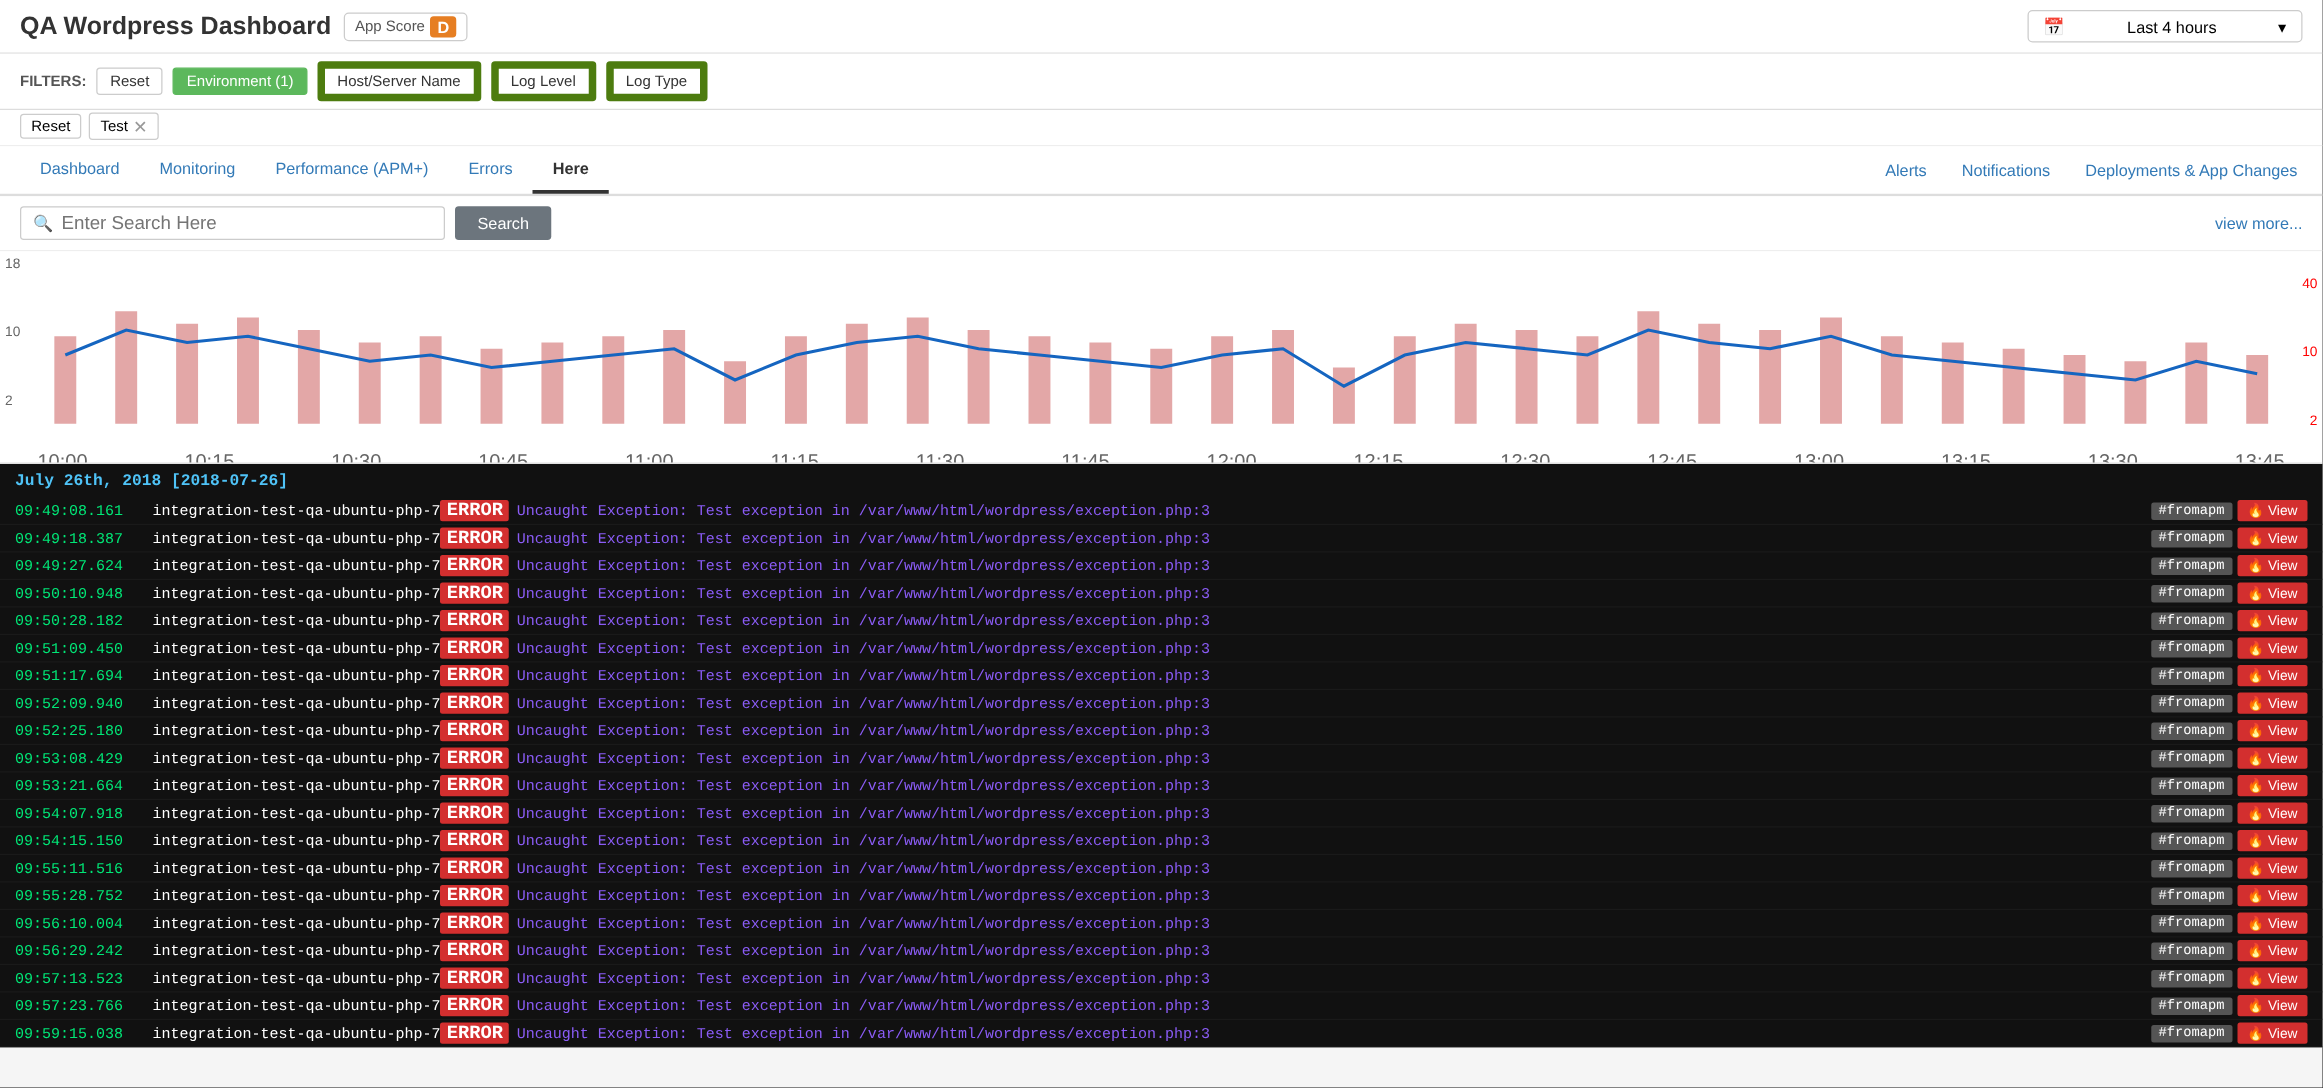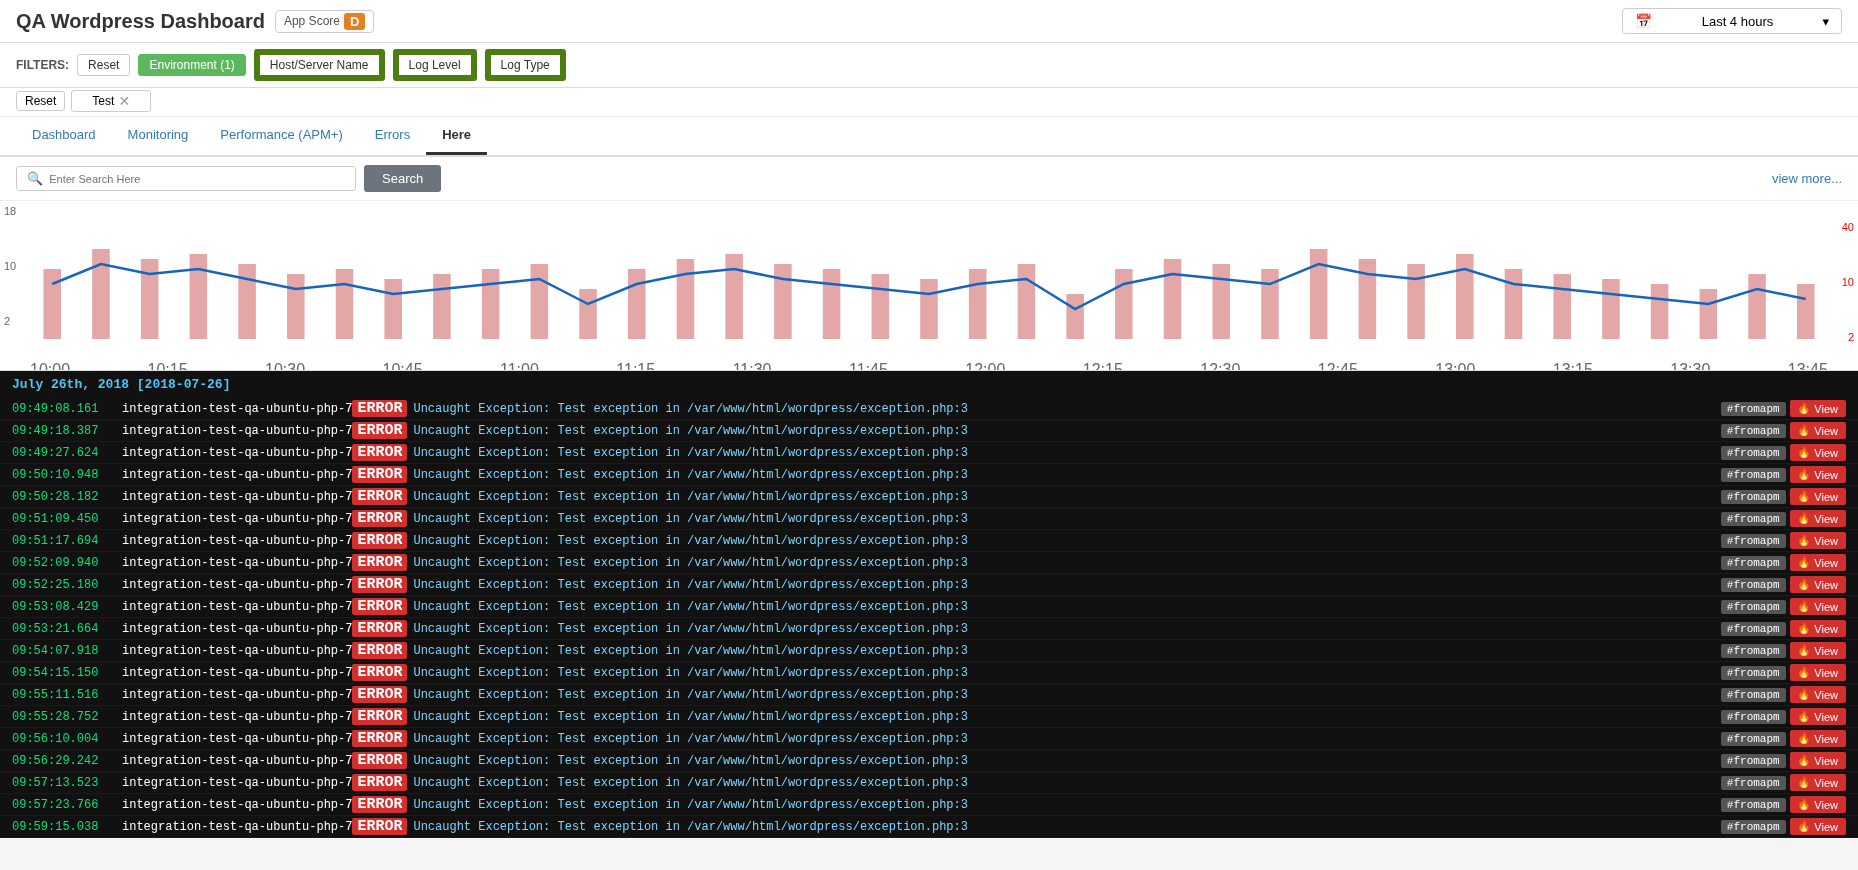--- a/index.html
+++ b/index.html
@@ -17,54 +17,54 @@
     
     .filters-bar { display: flex; align-items: center; gap: 8px; padding: 6px 16px; background: #fff; border-bottom: 1px solid #ddd; flex-wrap: wrap; }
     .filters-label { font-weight: bold; color: #555; font-size: 12px; }
     .filter-btn { border: 1px solid #ccc; background: #fff; border-radius: 3px; padding: 3px 10px; cursor: pointer; font-size: 12px; color: #333; }
     .filter-btn.active { background: #5cb85c; color: #fff; border-color: #5cb85c; }
     .filter-btn-outline { border: 6px solid #4d7c0f; background: #fff; border-radius: 3px; padding: 3px 10px; cursor: pointer; font-size: 12px; color: #333; }
 
     
     .filter-tags { display: flex; align-items: center; gap: 6px; padding: 2px 16px 4px 16px; background: #fff; border-bottom: 1px solid #eee; }
     .filter-tag-reset { border: 1px solid #ccc; background: #fff; border-radius: 3px; padding: 2px 8px; cursor: pointer; font-size: 12px; }
-    .filter-tag { display: flex; align-items: center; gap: 4px; border: 1px solid #ccc; background: #fff; border-radius: 3px; padding: 2px 20px; font-size: 12px; }
+    .filter-tag { display: flex; align-items: center; gap: 4px; border: 1px solid #ccc; background: #fff; border-radius: 3px; padding: 2px 8px; font-size: 12px; }
     .filter-tag .close { color: #999; cursor: pointer; font-size: 14px; }
 
     
     .nav-bar { display: flex; align-items: center; justify-content: space-between; background: #fff; border-bottom: 2px solid #ddd; padding: 0 16px; }
     .nav-left { display: flex; gap: 0; }
     .nav-item { padding: 10px 16px; cursor: pointer; color: #337ab7; font-size: 13px; border-bottom: 3px solid transparent; text-decoration: none; }
     .nav-item.active { color: #333; border-bottom: 3px solid #333; font-weight: bold; }
     .nav-right { display: flex; gap: 20px; }
     .nav-right-item { padding: 10px 4px; color: #337ab7; cursor: pointer; font-size: 13px; }
 
     
     .search-bar { display: flex; align-items: center; padding: 8px 16px; background: #fff; border-bottom: 1px solid #eee; gap: 8px; justify-content: space-between; }
     .search-input-wrap { display: flex; align-items: center; border: 1px solid #ccc; border-radius: 3px; padding: 4px 10px; background: #fff; width: 340px; gap: 6px; }
-    .search-input-wrap input { border: none; outline: none; font-size: 11px; width: 100%; color: #999; }
+    .search-input-wrap input { border: none; outline: none; font-size: 15px; width: 100%; color: #999; }
     .search-icon { color: #999; font-size: 13px; }
     .search-btn { background: #6c757d; color: #fff; border: none; border-radius: 3px; padding: 6px 18px; cursor: pointer; font-size: 13px; }
     .view-more { color: #337ab7; cursor: pointer; font-size: 13px; text-decoration: none; }
 
     
     .chart-container { background: #fff; border-bottom: 1px solid #ddd; padding: 8px 0 0 0; height: 170px; position: relative; overflow: hidden; }
     .chart-svg { width: 100%; height: 150px; }
     .chart-y-left { position: absolute; left: 4px; top: 0; display: flex; flex-direction: column; justify-content: space-between; height: 130px; font-size: 11px; color: #666; padding: 4px 0; }
     .chart-y-right { position: absolute; right: 4px; top: 16px; display: flex; flex-direction: column; justify-content: space-between; height: 130px; font-size: 11px; color: red; padding: 4px 0; text-align: right; }
     .chart-x-labels { display: flex; justify-content: space-between; padding: 2px 30px; font-size: 16px; color: #666; }
 
     
     .log-area { background: #111; color: #ccc; font-family: 'Courier New', monospace; font-size: 12px; padding: 0; min-height: 400px; }
     .log-date-header { color: #4fc3f7; padding: 6px 12px; font-size: 13px; font-weight: bold; }
     .log-row { display: flex; align-items: center; padding: 2px 12px; min-height: 22px; border-bottom: 1px solid #1a1a1a; }
     .log-time { color: #00e676; min-width: 110px; flex-shrink: 0; }
     .log-host { color: #fff; min-width: 220px; flex-shrink: 0; }
     .log-level { background: #d32f2f; color: #fff; border-radius: 2px; padding: 0 5px; font-size: 15px; font-weight: bold; min-width: 48px; text-align: center; flex-shrink: 0; margin-right: 6px; }
-    .log-message { color: #7dd3fc; flex: 1; overflow: hidden; text-overflow: ellipsis; white-space: nowrap; }
+    .log-message { color: #8b5cf6; flex: 1; overflow: hidden; text-overflow: ellipsis; white-space: nowrap; }
     .log-actions { display: flex; align-items: center; gap: 4px; flex-shrink: 0; }
     .log-tag { background: #555; color: #fff; border-radius: 2px; padding: 1px 6px; font-size: 11px; }
     .log-view-btn { background: #d32f2f; color: #fff; border: none; border-radius: 2px; padding: 2px 8px; cursor: pointer; font-size: 11px; display: flex; align-items: center; gap: 3px; }
   </style>
 </head>
 <body>
 
 <div class="header">
   <div class="header-left">
     <span class="page-title">QA Wordpress Dashboard</span>
@@ -97,20 +97,25 @@
   </div>
 </div>
 
 <div class="nav-bar">
   <div class="nav-left">
     <a class="nav-item">Dashboard</a>
     <a class="nav-item">Monitoring</a>
     <a class="nav-item">Performance (APM+)</a>
     <a class="nav-item">Errors</a>
     <a class="nav-item active">Here</a>
+  </div>
+  <div class="nav-right">
+    <span class="nav-right-item">Alerts</span>
+    <span class="nav-right-item">Notifications</span>
+    <span class="nav-right-item">Deployments &amp; App Changes</span>
   </div>
 </div>
 
 <div class="search-bar">
   <div class="search-input-wrap">
     <span class="search-icon">🔍</span>
     <input type="text" placeholder="Enter Search Here" style="">
   </div>
   <button class="search-btn">Search</button>
   <span style="flex:1"></span>

